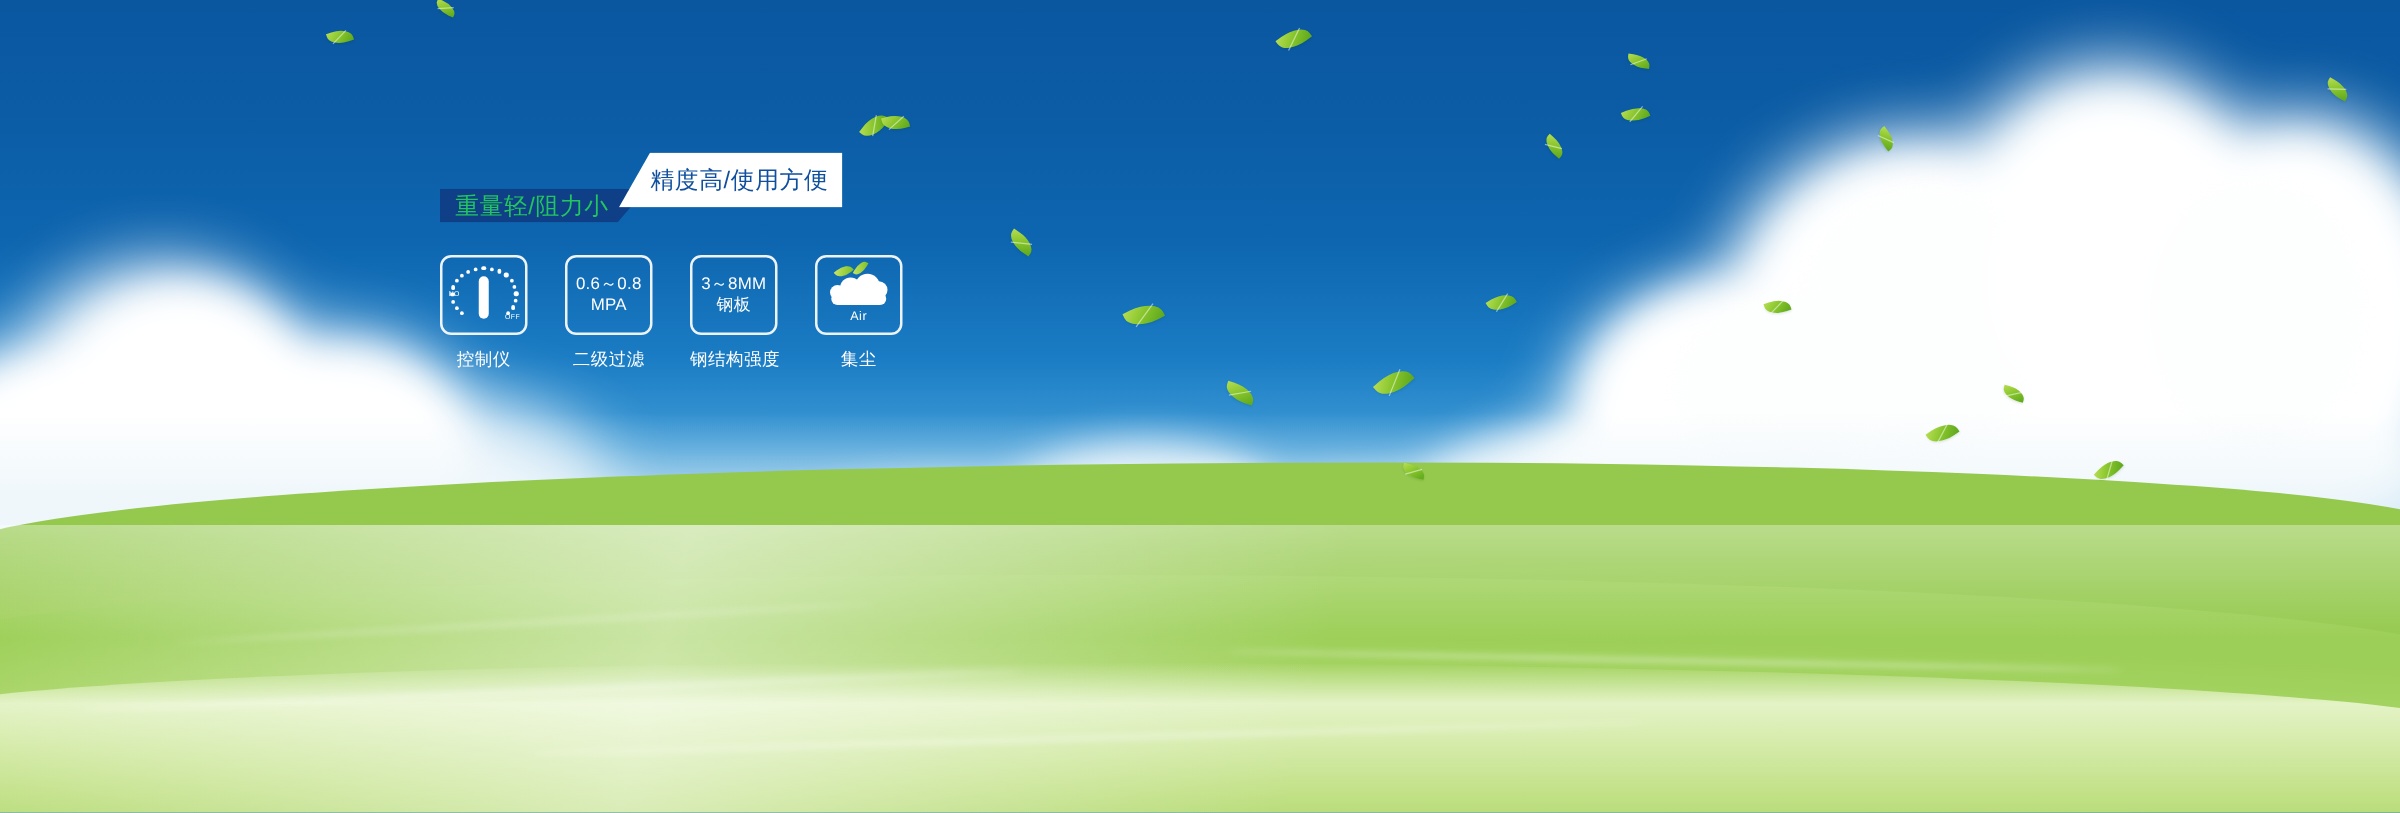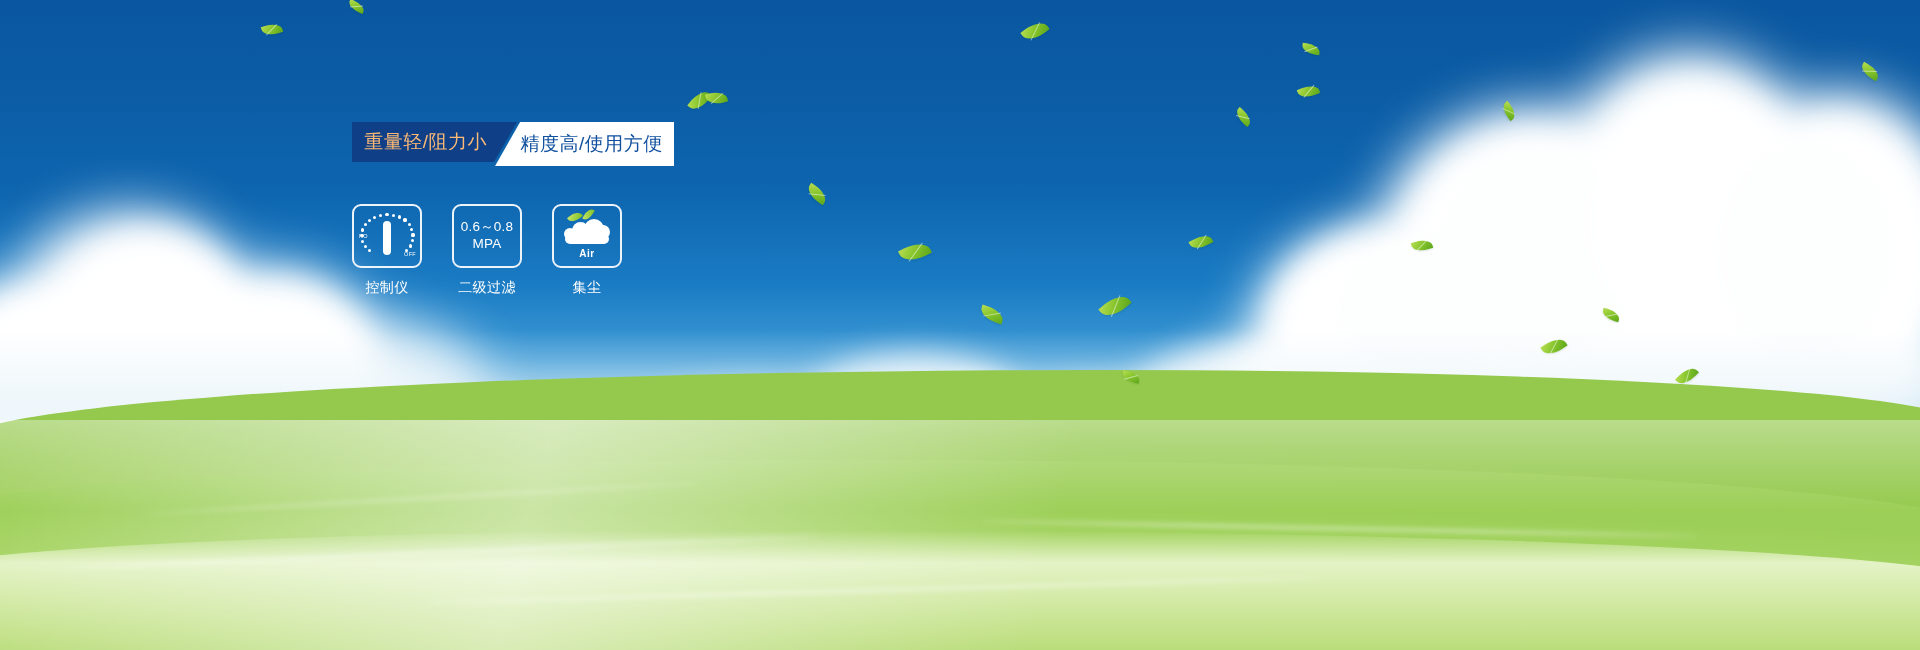--- a/index.html
+++ b/index.html
@@ -92,24 +92,25 @@
     font-weight:400; text-shadow:0 1px 8px rgba(0,30,70,.25);
     white-space:nowrap;
   }
 
   .tabs{ display:flex; margin-top:22px; height:44px; width:322px; }
   .tab{
     display:flex; align-items:center; justify-content:center;
     font-size:19px; letter-spacing:.5px; white-space:nowrap; cursor:pointer;
   }
   .tab-primary{
-    background:#0f3f87; color:#fdba74;
-    width:166px; height:40px;
+    background:#0f3f87; color:#22c55e;
+    width:166px; height:27px;
     clip-path:polygon(0 0, 100% 0, 86% 100%, 0 100%);
     padding-right:18px;
+    margin-top:29px;
   }
   .tab-secondary{
     background:#ffffff; color:#0f4f9e;
     width:180px; height:44px; margin-left:-22px;
     clip-path:polygon(14% 0, 100% 0, 100% 100%, 0 100%);
     padding-left:14px;
   }
 
   .features{ display:flex; gap:30px; margin-top:38px; }
   .feature{ width:70px; text-align:center; cursor:pointer; }
@@ -143,21 +144,21 @@
   .coil .stem{
     position:absolute; left:50%; top:3px; width:11px; height:40px; margin-left:-5.5px;
     background:repeating-linear-gradient(to right,#fff 0 1px, transparent 1px 2.6px);
   }
 
   
   .airicon{ position:relative; width:50px; height:44px; }
   .airicon .c1{ position:absolute; background:#fff; border-radius:50%; }
   .airicon .alab{
     position:absolute; left:0; right:0; bottom:-1px; text-align:center;
-    font-size:10px; color:#fff; letter-spacing:.5px;font-weight:bold;
+    font-size:10px; color:#fff; letter-spacing:.5px;
   }
   .airicon .gleaf{
     position:absolute; background:linear-gradient(140deg,#c6e566,#7dbf26);
     border-radius:0 80% 0 80%;
   }
 </style>
 </head>
 <body>
 
 <div class="banner">
@@ -302,20 +303,29 @@
         <div class="feat-box">
           <div class="feat-text">
             <div>0.6～0.8</div>
             <div>MPA</div>
           </div>
         </div>
         <div class="feat-caption">二级过滤</div>
       </div>
 
 
+      <div class="feature">
+        <div class="feat-box">
+          <div class="feat-text">
+            <div>3～8MM</div>
+            <div>钢板</div>
+          </div>
+        </div>
+        <div class="feat-caption">钢结构强度</div>
+      </div>
 
       <div class="feature">
         <div class="feat-box">
           <div class="airicon">
             <div class="gleaf" style="left:6px;  top:-1px; width:14px; height:8px;  transform:rotate(-38deg);"></div>
             <div class="gleaf" style="left:20px; top:-3px; width:13px; height:7px;  transform:rotate(-60deg);"></div>
             <div class="c1" style="left:2px;  top:14px; width:12px; height:12px;"></div>
             <div class="c1" style="left:10px; top:8px;  width:17px; height:17px;"></div>
             <div class="c1" style="left:22px; top:5px;  width:20px; height:20px;"></div>
             <div class="c1" style="left:34px; top:11px; width:14px; height:14px;"></div>

